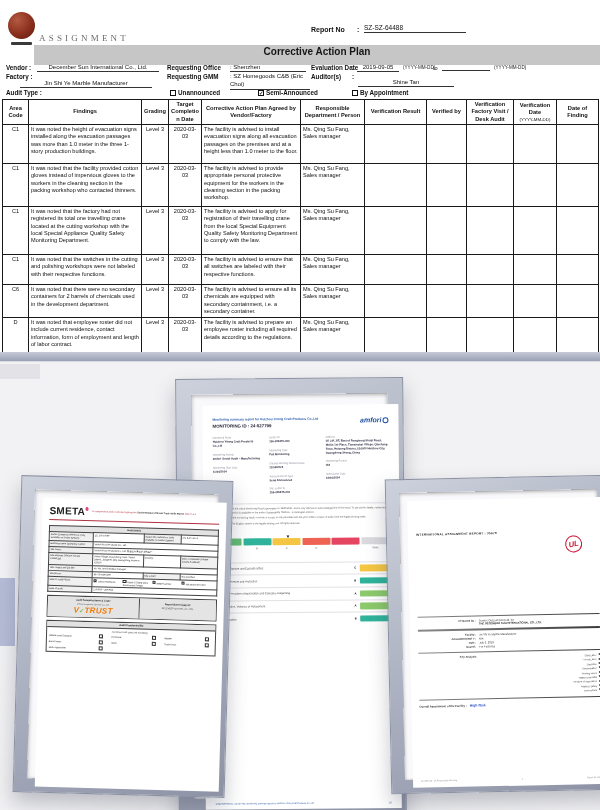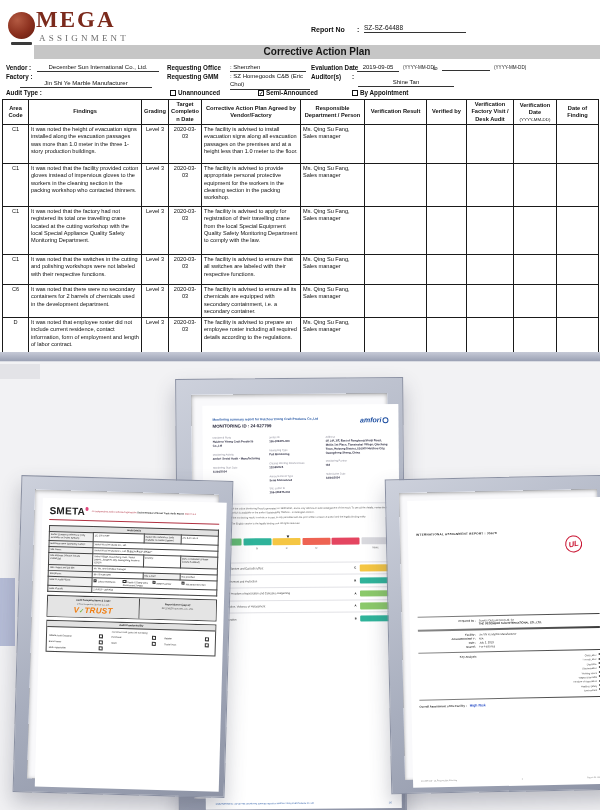--- a/index.html
+++ b/index.html
@@ -9,21 +9,21 @@
 
 .logo{position:absolute;left:8px;top:9px;width:130px;height:40px}
 .logo-sphere{position:absolute;left:0;top:3px;width:27px;height:27px;border-radius:50%;
   background:radial-gradient(circle at 35% 30%,#b35a42,#8a2f1d 55%,#5f1a0e)}
 .logo-line{position:absolute;left:3px;top:33px;width:21px;height:2.5px;background:#3a3a3a;border-radius:1px}
 .logo-mega{position:absolute;left:28px;top:-2px;font-family:"Liberation Serif",serif;font-size:23px;font-weight:bold;color:#7b2a1c;letter-spacing:2px}
 .logo-comp{position:absolute;left:31px;top:24px;font-family:"Liberation Serif",serif;font-size:9px;color:#6e6e6e;letter-spacing:3.2px}
 .report-label{position:absolute;left:311px;top:26px;font-size:7px;font-weight:bold}
 .report-colon{position:absolute;left:357px;top:26px;font-size:7px;font-weight:bold}
 .report-no{position:absolute;left:364px;top:24px;width:102px;font-size:6.5px;border-bottom:0.9px solid #333;padding-bottom:1px}
-.title-bar{position:absolute;left:34px;right:0;top:45px;height:14px;background:#c6c6c6;text-align:center;
+.title-bar{position:absolute;left:34px;right:0;top:45px;height:20px;background:#c6c6c6;text-align:center;
   font-weight:bold;font-size:10px;line-height:14px;color:#161616}
 
 
 .info{position:absolute;left:0;top:62px;width:600px;height:37px;font-size:6px}
 .info .lab{position:absolute;font-weight:bold;font-size:6.3px}
 .info .und{border-bottom:0.8px solid #333;padding-bottom:0.5px}
 .i-vendor-v{position:absolute;left:37px;top:2px;width:122px;text-align:center}
 .i-factory-v{position:absolute;left:20px;top:18px;width:132px;text-align:center}
 .i-office-v{position:absolute;left:230px;top:2px;width:76px}
 .i-gmm-v{position:absolute;left:230px;top:11px;width:80px;line-height:1.25}
@@ -137,21 +137,20 @@
 .ul-risk-label{font-size:2.8px;font-weight:bold;color:#333}
 .ul-risk-value{color:#2b50c8;font-weight:bold;font-size:3.5px}
 .ul-foot{position:absolute;bottom:6px;left:8px;right:8px;display:flex;justify-content:space-between;font-size:2.1px;color:#888}
 </style>
 </head>
 <body>
 
 <div class="logo">
   <div class="logo-sphere"></div>
   <div class="logo-line"></div>
-  <div class="logo-mega">MEGA</div>
   <div class="logo-comp">ASSIGNMENT</div>
 </div>
 <div class="report-label">Report No</div>
 <div class="report-colon">:</div>
 <div class="report-no">SZ-SZ-64488</div>
 <div class="title-bar">Corrective Action Plan</div>
 
 <div class="info">
   <span class="lab" style="left:6px;top:2px">Vendor :</span>
   <span class="i-vendor-v und">December Sun International Co., Ltd.</span>

